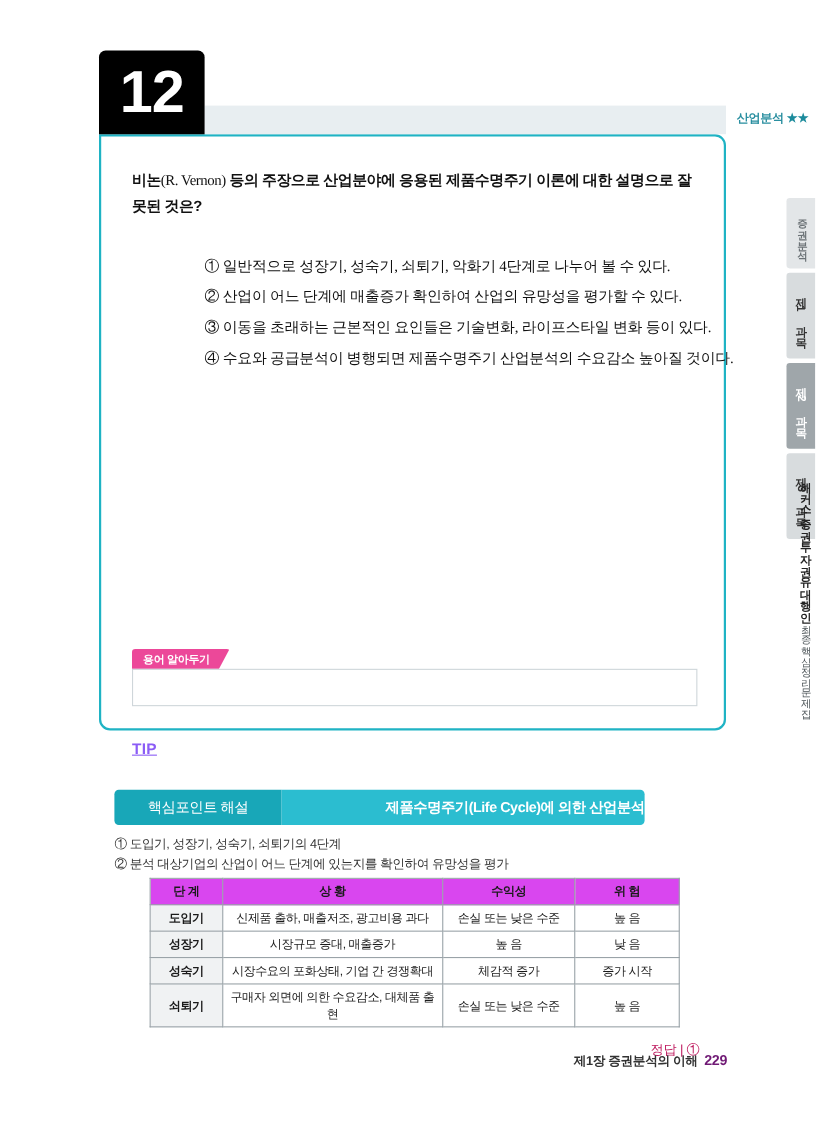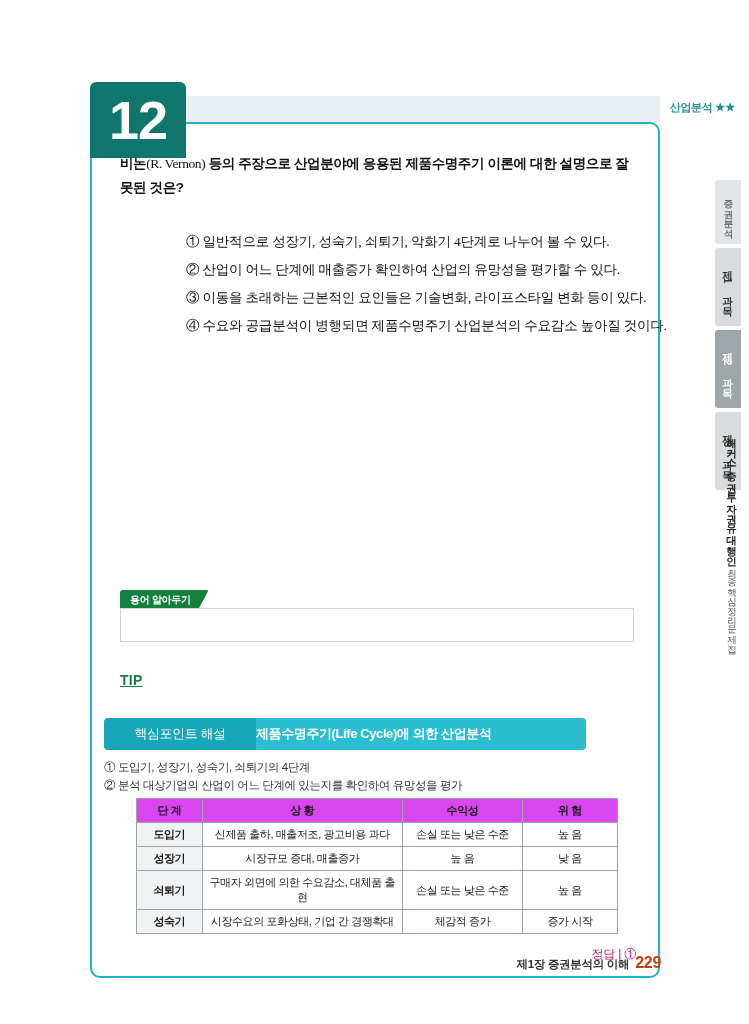--- a/index.html
+++ b/index.html
@@ -21,31 +21,30 @@
     inset: 0;
   }
 
   
   .qnum-tab {
     position: absolute;
     left: 90px;
     top: 46px;
     width: 96px;
     height: 76px;
-    background: #0f766e;
+    background: #000000;
     border-radius: 6px 6px 0 0;
     color: #ffffff;
     font-size: 54px;
     font-weight: bold;
     line-height: 76px;
     text-align: center;
     letter-spacing: -1px;
     font-family: "Liberation Sans", sans-serif;
     z-index: 3;
-    margin-top: 36px;
   }
 
   
   .header-strip {
     position: absolute;
     left: 186px;
     top: 96px;
     width: 474px;
     height: 26px;
     background: #e8eef1;
@@ -65,21 +64,21 @@
     color: #1c8b9c;
     letter-spacing: 0px;
   }
 
   
   .qbox {
     position: absolute;
     left: 90px;
     top: 122px;
     width: 570px;
-    height: 856px;
+    height: 542px;
     border: 2px solid #1fb3c4;
     border-radius: 0 10px 10px 10px;
     background: #ffffff;
     box-sizing: border-box;
   }
 
   .qstem {
     position: absolute;
     left: 28px;
     top: 28px;
@@ -109,21 +108,21 @@
   }
   .choice {
     white-space: nowrap;
   }
 
   
   .term-tab {
     position: absolute;
     left: 28px;
     top: 466px;
-    background: #15803d;
+    background: #ec4899;
     color: #ffffff;
     font-size: 10px;
     font-weight: bold;
     padding: 3px 12px 3px 10px;
     border-radius: 3px 3px 0 0;
     letter-spacing: -0.3px;
     
     clip-path: polygon(0 0, 100% 0, 88% 100%, 0% 100%);
     padding-right: 18px;
   }
@@ -138,21 +137,21 @@
     background: #ffffff;
   }
 
   
   .tip-label {
     position: absolute;
     left: 28px;
     top: 548px;
     font-size: 14px;
     font-weight: bold;
-    color: #15803d;
+    color: #8b5cf6;
     font-family: "Liberation Sans", sans-serif;
     letter-spacing: 0.3px;
     text-decoration: underline;
   }
   .tip-text {
     position: absolute;
     left: 68px;
     top: 551px;
     font-size: 11.5px;
     color: #222222;
@@ -187,21 +186,21 @@
     left: 152px;
     top: 0;
     width: 330px;
     height: 32px;
     background: #2bbdd0;
     border-radius: 0 4px 4px 0;
     color: #ffffff;
     font-size: 13px;
     font-weight: bold;
     line-height: 32px;
-    text-align: left;
+    text-align: right;
     letter-spacing: -0.4px;
   }
 
   .kp-line {
     position: absolute;
     left: 12px;
     font-size: 11.5px;
     color: #333333;
     letter-spacing: -0.4px;
   }
@@ -253,22 +252,22 @@
   .footer {
     position: absolute;
     right: 88px;
     bottom: 52px;
     font-size: 11.5px;
     font-weight: bold;
     color: #333333;
     letter-spacing: -0.3px;
   }
   .footer .pg {
-    color: #c2410c;
-    font-size: 16px;
+    color: #701a75;
+    font-size: 13px;
     margin-left: 6px;
   }
 
   
   .side {
     position: absolute;
     right: 8px;
     top: 180px;
     width: 26px;
   }
@@ -364,30 +363,30 @@
           <td class="profit">손실 또는 낮은 수준</td>
           <td class="risk">높 음</td>
         </tr>
         <tr>
           <td class="rowhead">성장기</td>
           <td class="situation">시장규모 증대, 매출증가</td>
           <td class="profit">높 음</td>
           <td class="risk">낮 음</td>
         </tr>
         <tr>
+          <td class="rowhead">성숙기</td>
+          <td class="situation">시장수요의 포화상태, 기업 간 경쟁확대</td>
+          <td class="profit">체감적 증가</td>
+          <td class="risk">증가 시작</td>
+        </tr>
+        <tr>
           <td class="rowhead">쇠퇴기</td>
           <td class="situation">구매자 외면에 의한 수요감소, 대체품 출현</td>
           <td class="profit">손실 또는 낮은 수준</td>
           <td class="risk">높 음</td>
-        </tr>
-        <tr>
-          <td class="rowhead">성숙기</td>
-          <td class="situation">시장수요의 포화상태, 기업 간 경쟁확대</td>
-          <td class="profit">체감적 증가</td>
-          <td class="risk">증가 시작</td>
         </tr>
       </tbody>
     </table>
 
     <div class="answer">
       <span>정답</span>
       <span>|</span>
       <span>①</span>
     </div>
 

